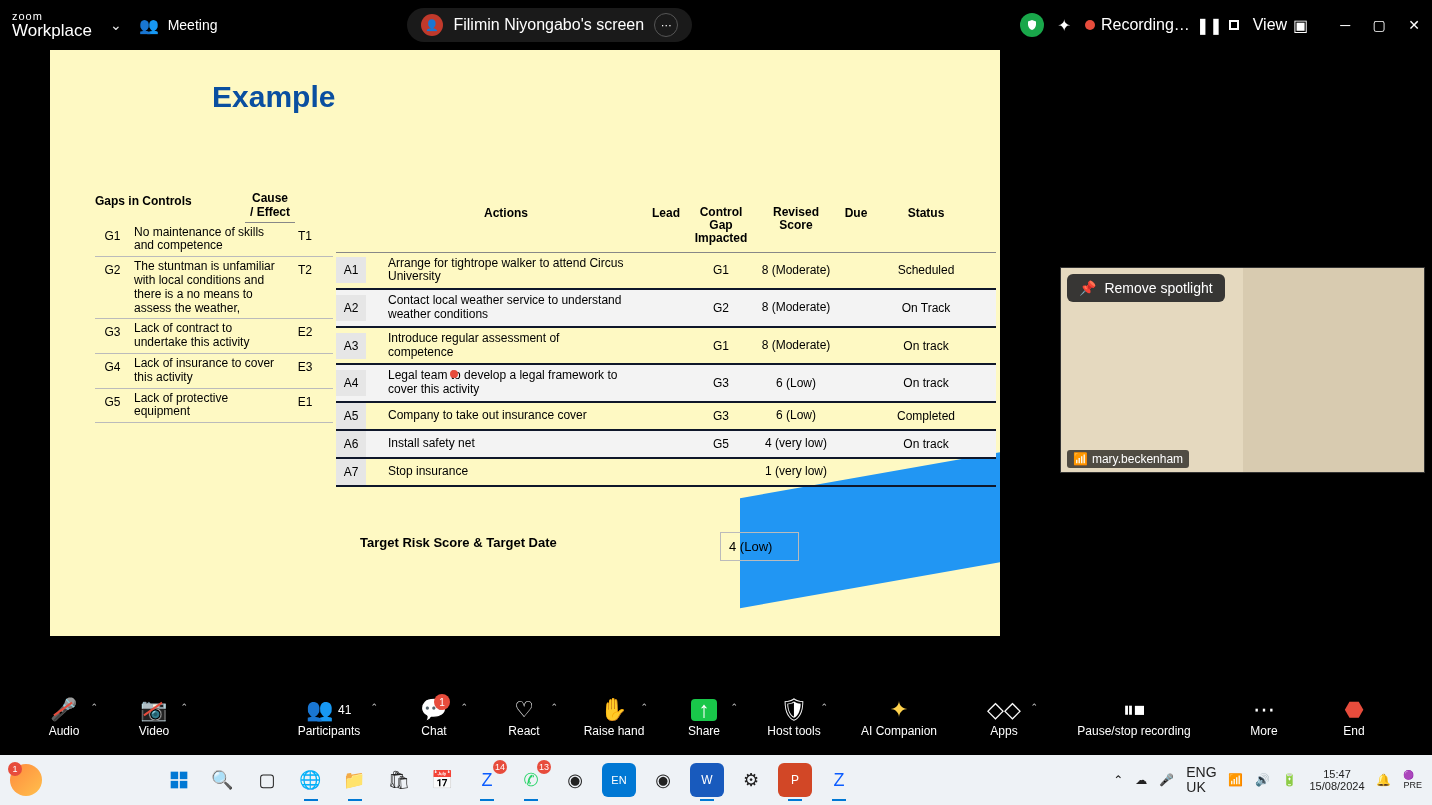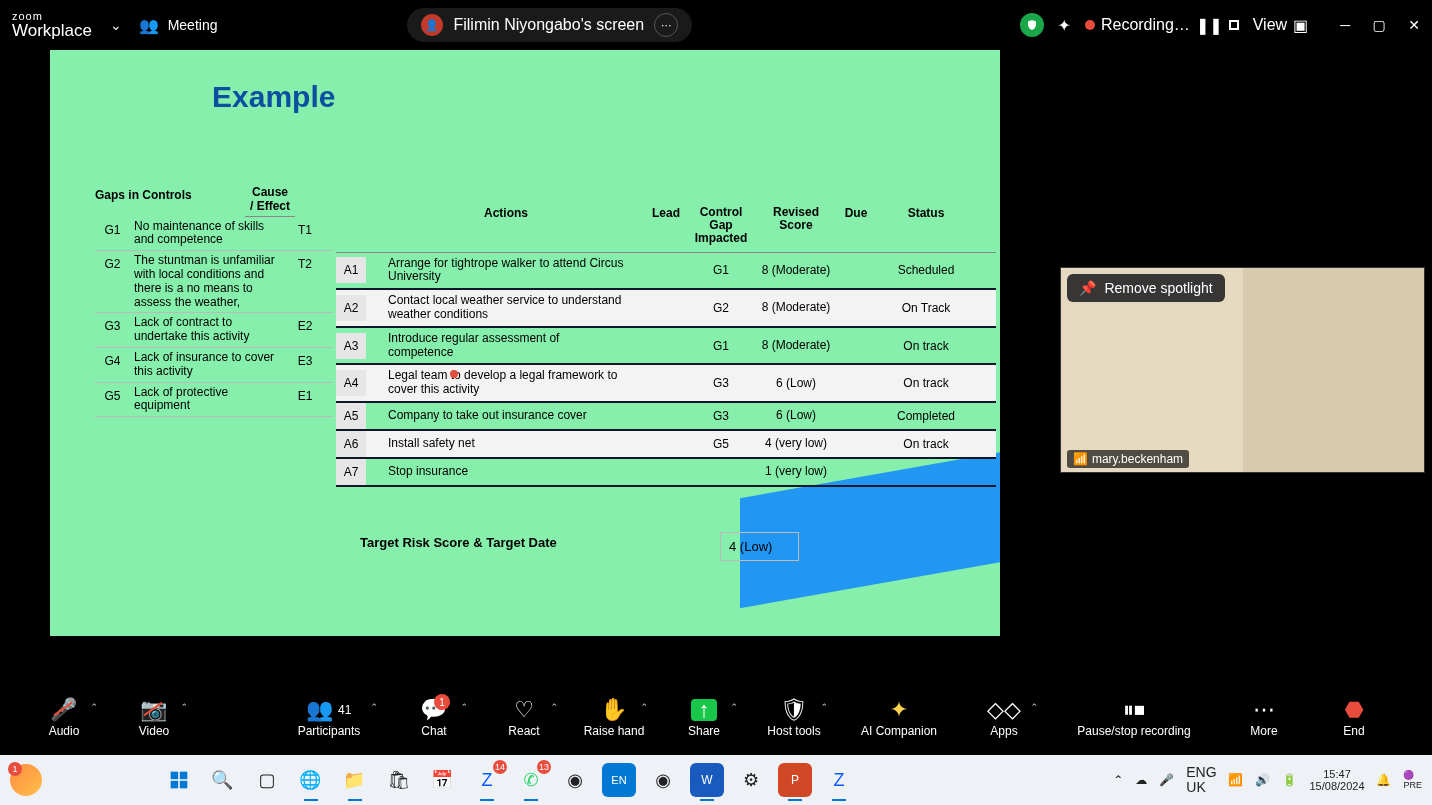--- a/index.html
+++ b/index.html
@@ -16,25 +16,25 @@
 .top-center .av{width:22px;height:22px;border-radius:50%;background:#c0392b;display:flex;align-items:center;justify-content:center;font-size:11px;}
 .top-center .dots{width:24px;height:24px;border-radius:50%;border:1px solid #555;display:flex;align-items:center;justify-content:center;font-size:11px;}
 .top-right{margin-left:auto;display:flex;align-items:center;gap:14px;}
 .shield{width:24px;height:24px;border-radius:50%;background:#19a74a;display:flex;align-items:center;justify-content:center;}
 .ai-sp{font-size:16px;}
 .rec-dot{width:10px;height:10px;border-radius:50%;background:#e74c3c;display:inline-block;}
 .winicons span{margin-left:18px;font-size:14px;}
 
 
 .main{position:absolute;left:50px;top:50px;right:0;height:600px;display:flex;}
-.slide-wrap{width:950px;height:586px;background:#86efac;position:relative;overflow:hidden;}
+.slide-wrap{width:950px;height:586px;background:#fef9c3;position:relative;overflow:hidden;}
 .slide-title{color:#0a4fa0;font-size:30px;font-weight:bold;position:absolute;left:162px;top:30px;}
 
 
-.gaps{position:absolute;left:45px;top:134px;font-size:12px;width:238px;}
+.gaps{position:absolute;left:45px;top:140px;font-size:12px;width:238px;}
 .gaps-head{display:flex;font-weight:bold;}
 .gaps-head .gh1{width:150px;padding:4px 0;}
 .gaps-head .gh2{width:50px;text-align:center;border-bottom:1px solid #888;padding:2px 4px;line-height:1.15;}
 .grow{display:flex;border-bottom:1px solid #bbb;}
 .grow .gid{width:35px;text-align:center;padding:6px 0;font-weight:500;}
 .grow .gdesc{width:155px;padding:3px 4px;line-height:1.15;}
 .grow .gce{width:40px;text-align:center;padding:6px 0;}
 
 
 .actions{position:absolute;left:286px;top:150px;font-size:12px;width:660px;}

